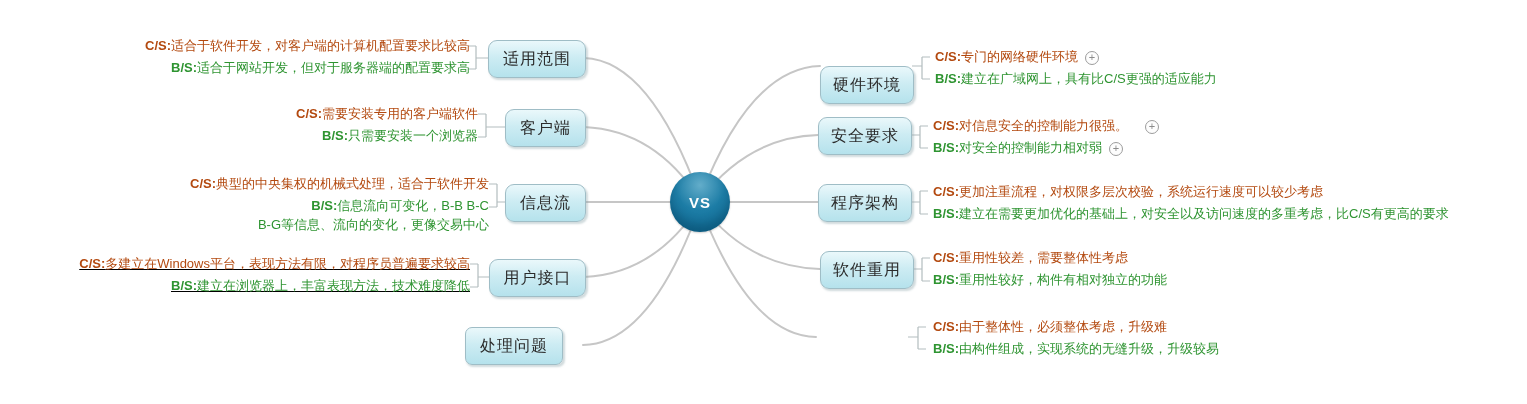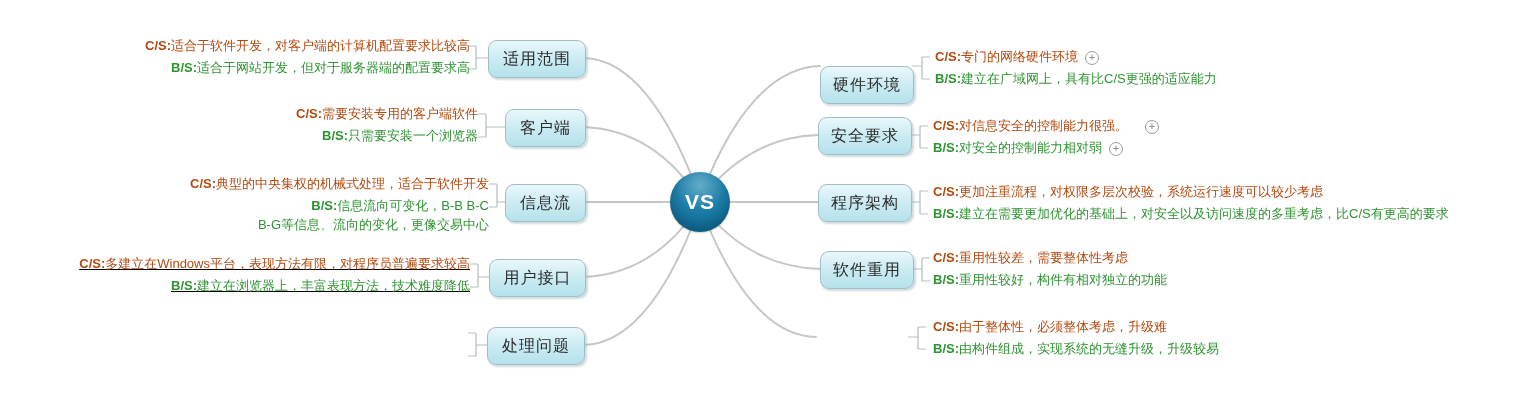--- a/index.html
+++ b/index.html
@@ -13,32 +13,32 @@
     position:absolute;display:flex;align-items:center;justify-content:center;
     background:linear-gradient(to bottom,#eaf8fb 0%,#cdecf3 45%,#b5e2ec 100%);
     border:1px solid #9fbdc6;border-radius:9px;
     box-shadow:1.5px 2px 2px rgba(140,165,170,.4);
     font-size:16px;color:#2b2b2b;letter-spacing:1px;cursor:pointer;font-family:Liberation Serif, serif;
   }
   .ln1{left:488px;top:40px;width:96px;height:36px;}
   .ln2{left:505px;top:109px;width:79px;height:36px;}
   .ln3{left:505px;top:184px;width:79px;height:36px;}
   .ln4{left:489px;top:259px;width:95px;height:36px;}
-  .ln5{left:487px;top:327px;width:96px;height:36px;}
+  .ln5{left:465px;top:327px;width:96px;height:36px;border-radius:7px;}
   .rn1{left:820px;top:48px;width:92px;height:36px;margin-top:18px;}
   .rn2{left:818px;top:117px;width:92px;height:36px;}
   .rn3{left:818px;top:184px;width:92px;height:36px;}
   .rn4{left:820px;top:251px;width:92px;height:36px;}
   .rn5{left:816px;top:319px;width:92px;height:36px;}
   
   .vs{
     position:absolute;left:670px;top:172px;width:60px;height:60px;border-radius:50%;
     background:radial-gradient(circle at 50% 22%,#63adca 0%,#1d7da6 45%,#0b6590 100%);
     box-shadow:inset 0 -8px 10px rgba(0,40,60,.25), 0 1px 2px rgba(0,0,0,.2);
-    color:#fff;font-weight:bold;font-size:21px;letter-spacing:1px;
+    color:#fff;font-weight:bold;font-size:15px;letter-spacing:1px;
     display:flex;align-items:center;justify-content:center;cursor:pointer;
   }
   
   .grp{position:absolute;font-size:13px;white-space:nowrap;}
   .grp.l{text-align:right;}
   .line{height:22px;line-height:22px;}
   .line.cont{height:15px;line-height:15px;}
   .cs{color:#b3490f;}
   .bs{color:#2e9431;}
   .tag{font-weight:bold;}

